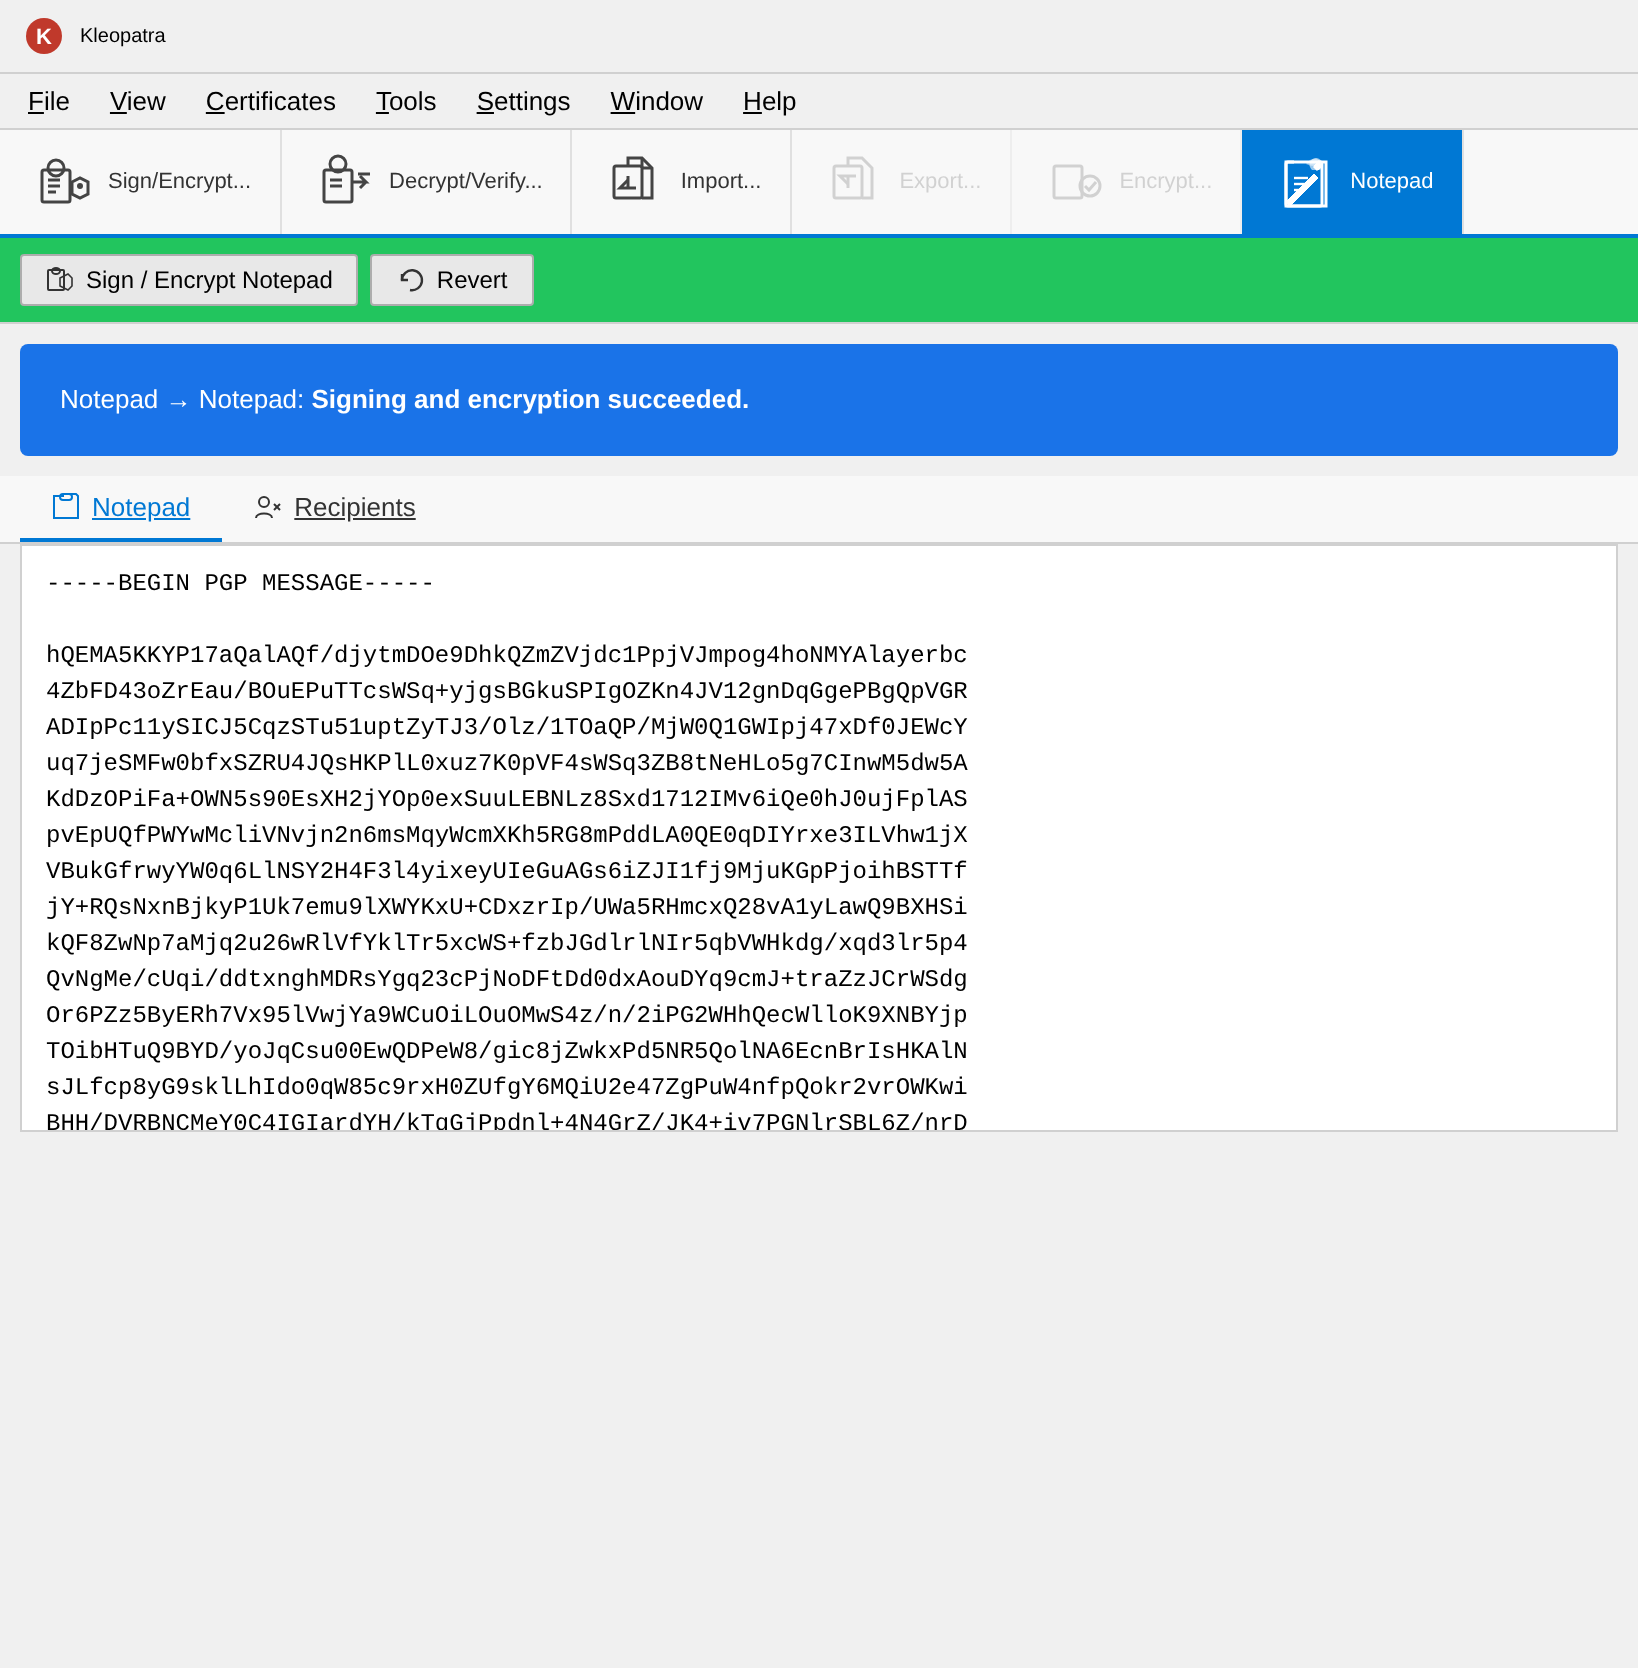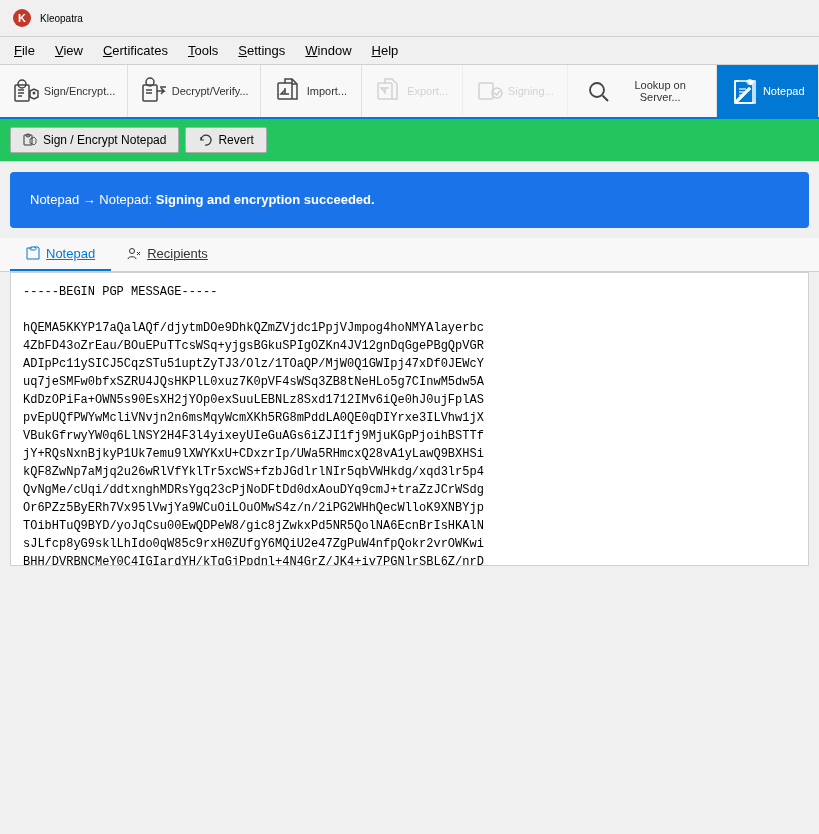--- a/index.html
+++ b/index.html
@@ -259,32 +259,23 @@
   </button>
 
   <button class="toolbar-btn disabled">
     <div class="icon-box">
       <svg viewBox="0 0 28 28" fill="none" xmlns="http://www.w3.org/2000/svg">
         <rect x="3" y="6" width="14" height="16" rx="1" stroke="#999" stroke-width="1.5" fill="none"></rect>
         <circle cx="21" cy="16" r="5" stroke="#999" stroke-width="1.5" fill="none"></circle>
         <path d="M18.5 16 L20.5 18 L24 14" stroke="#999" stroke-width="1.5"></path>
       </svg>
     </div>
-    <span style="color:#999">Signing...</span>
-  </button>
-
-  <button class="toolbar-btn">
-    <div class="icon-box">
-      <svg viewBox="0 0 28 28" fill="none" xmlns="http://www.w3.org/2000/svg">
-        <circle cx="13" cy="13" r="7" stroke="#444" stroke-width="1.8" fill="none"></circle>
-        <line x1="18.5" y1="18.5" x2="24" y2="24" stroke="#444" stroke-width="2"></line>
-      </svg>
-    </div>
-    <span>Lookup on Server...</span>
-  </button>
+    <span style="color:#999">Encrypt...</span>
+  </button>
+
 
   <button class="toolbar-btn active">
     <div class="icon-box">
       <svg viewBox="0 0 28 28" fill="none" xmlns="http://www.w3.org/2000/svg">
         <path d="M6 22 L4 24 L6 26 L20 12 L18 10 Z" fill="white" stroke="white" stroke-width="0.5"></path>
         <path d="M22 6 L20 4 L18 6 L20 8 Z" fill="white" stroke="white" stroke-width="0.5"></path>
         <path d="M18 6 L20 8" stroke="white" stroke-width="1.5"></path>
         <rect x="4" y="4" width="18" height="22" rx="1" stroke="white" stroke-width="1.5" fill="none"></rect>
         <path d="M19 2 C19 2 21 2 22 4 C23 6 21 8 21 8 L17 8 C17 8 15 6 16 4 C17 2 19 2 19 2Z" fill="white" opacity="0.6"></path>
         <line x1="8" y1="12" x2="15" y2="12" stroke="white" stroke-width="1.2"></line>

